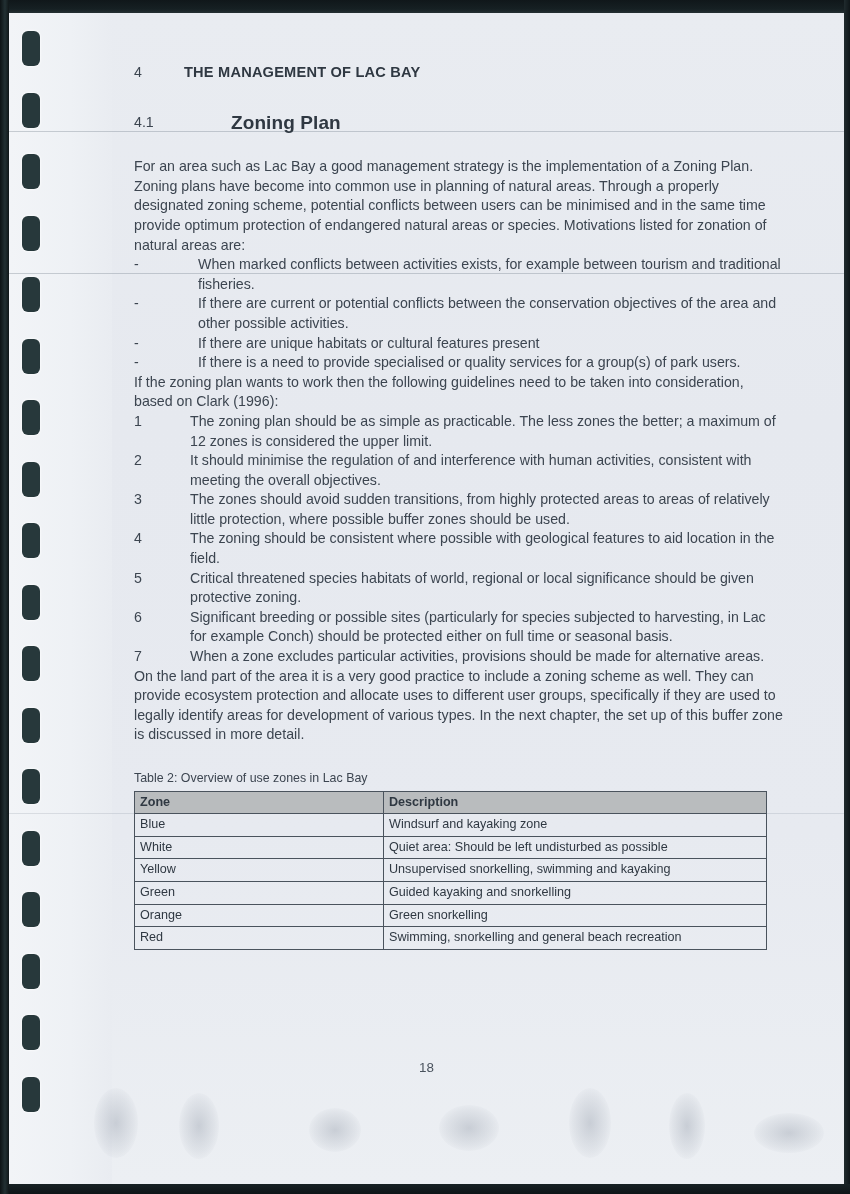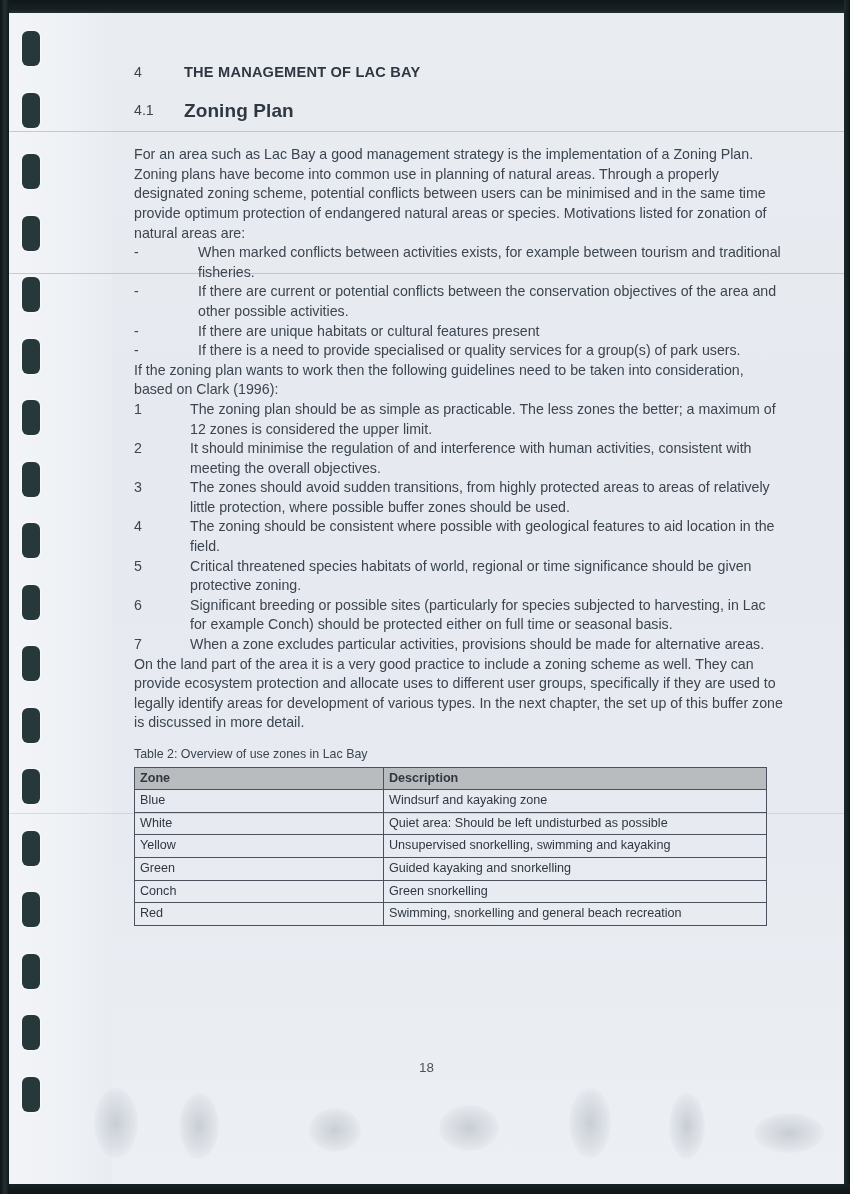--- a/index.html
+++ b/index.html
@@ -248,21 +248,21 @@
     <div class="smudge" style="left:660px; top:1080px; width:36px; height:66px;"></div>
     <div class="smudge" style="left:745px; top:1100px; width:70px; height:40px;"></div>
 
     <div class="content">
 
       <div class="head-row">
         <span class="head-num">4</span>
         <h1 class="sec">THE MANAGEMENT OF LAC BAY</h1>
       </div>
 
-      <div class="head-row" style="margin-top:18px;">
+      <div class="head-row" style="margin-top:30px;gap:47px;">
         <span class="head-num">4.1</span>
         <h2 class="sub">Zoning Plan</h2>
       </div>
 
       <p class="para" style="margin-top:25px;">For an area such as Lac Bay a good management strategy is the implementation of a Zoning Plan. Zoning plans have become into common use in planning of natural areas. Through a properly designated zoning scheme, potential conflicts between users can be minimised and in the same time provide optimum protection of endangered natural areas or species. Motivations listed for zonation of natural areas are:</p>
 
       <ul class="dash block" id="motivations-list">
           <li class="li">
             <span class="li-marker">-</span>
             <span class="li-text">When marked conflicts between activities exists, for example between tourism and traditional fisheries.</span>
@@ -295,36 +295,36 @@
           <li class="li">
             <span class="li-marker">3</span>
             <span class="li-text">The zones should avoid sudden transitions, from highly protected areas to areas of relatively little protection, where possible buffer zones should be used.</span>
           </li>
           <li class="li">
             <span class="li-marker">4</span>
             <span class="li-text">The zoning should be consistent where possible with geological features to aid location in the field.</span>
           </li>
           <li class="li">
             <span class="li-marker">5</span>
-            <span class="li-text">Critical threatened species habitats of world, regional or time significance should be given protective zoning.</span>
+            <span class="li-text">Critical threatened species habitats of world, regional or local significance should be given protective zoning.</span>
           </li>
           <li class="li">
             <span class="li-marker">6</span>
             <span class="li-text">Significant breeding or possible sites (particularly for species subjected to harvesting, in Lac for example Conch) should be protected either on full time or seasonal basis.</span>
           </li>
           <li class="li">
             <span class="li-marker">7</span>
             <span class="li-text">When a zone excludes particular activities, provisions should be made for alternative areas.</span>
           </li>
         </ol>
 
       <p class="para block">On the land part of the area it is a very good practice to include a zoning scheme as well. They can provide ecosystem protection and allocate uses to different user groups, specifically if they are used to legally identify areas for development of various types. In the next chapter, the set up of this buffer zone is discussed in more detail.</p>
 
 
-      <div style="margin-top:12px;">
+      <div style="margin-top:24px;">
         <div class="table-caption">Table 2: Overview of use zones in Lac Bay</div>
         <table class="zones">
           <colgroup>
             <col class="c-zone">
             <col class="c-desc">
           </colgroup>
           <thead>
             <tr>
               <th style="background: rgb(185, 188, 190);">Zone</th>
               <th style="background: rgb(185, 188, 190);">Description</th>
@@ -341,21 +341,21 @@
               </tr>
               <tr>
                 <td>Yellow</td>
                 <td>Unsupervised snorkelling, swimming and kayaking</td>
               </tr>
               <tr>
                 <td>Green</td>
                 <td>Guided kayaking and snorkelling</td>
               </tr>
               <tr>
-                <td>Conch</td>
+                <td>Orange</td>
                 <td>Green snorkelling</td>
               </tr>
               <tr>
                 <td>Red</td>
                 <td>Swimming, snorkelling and general beach recreation</td>
               </tr>
             </tbody>
         </table>
       </div>
 

